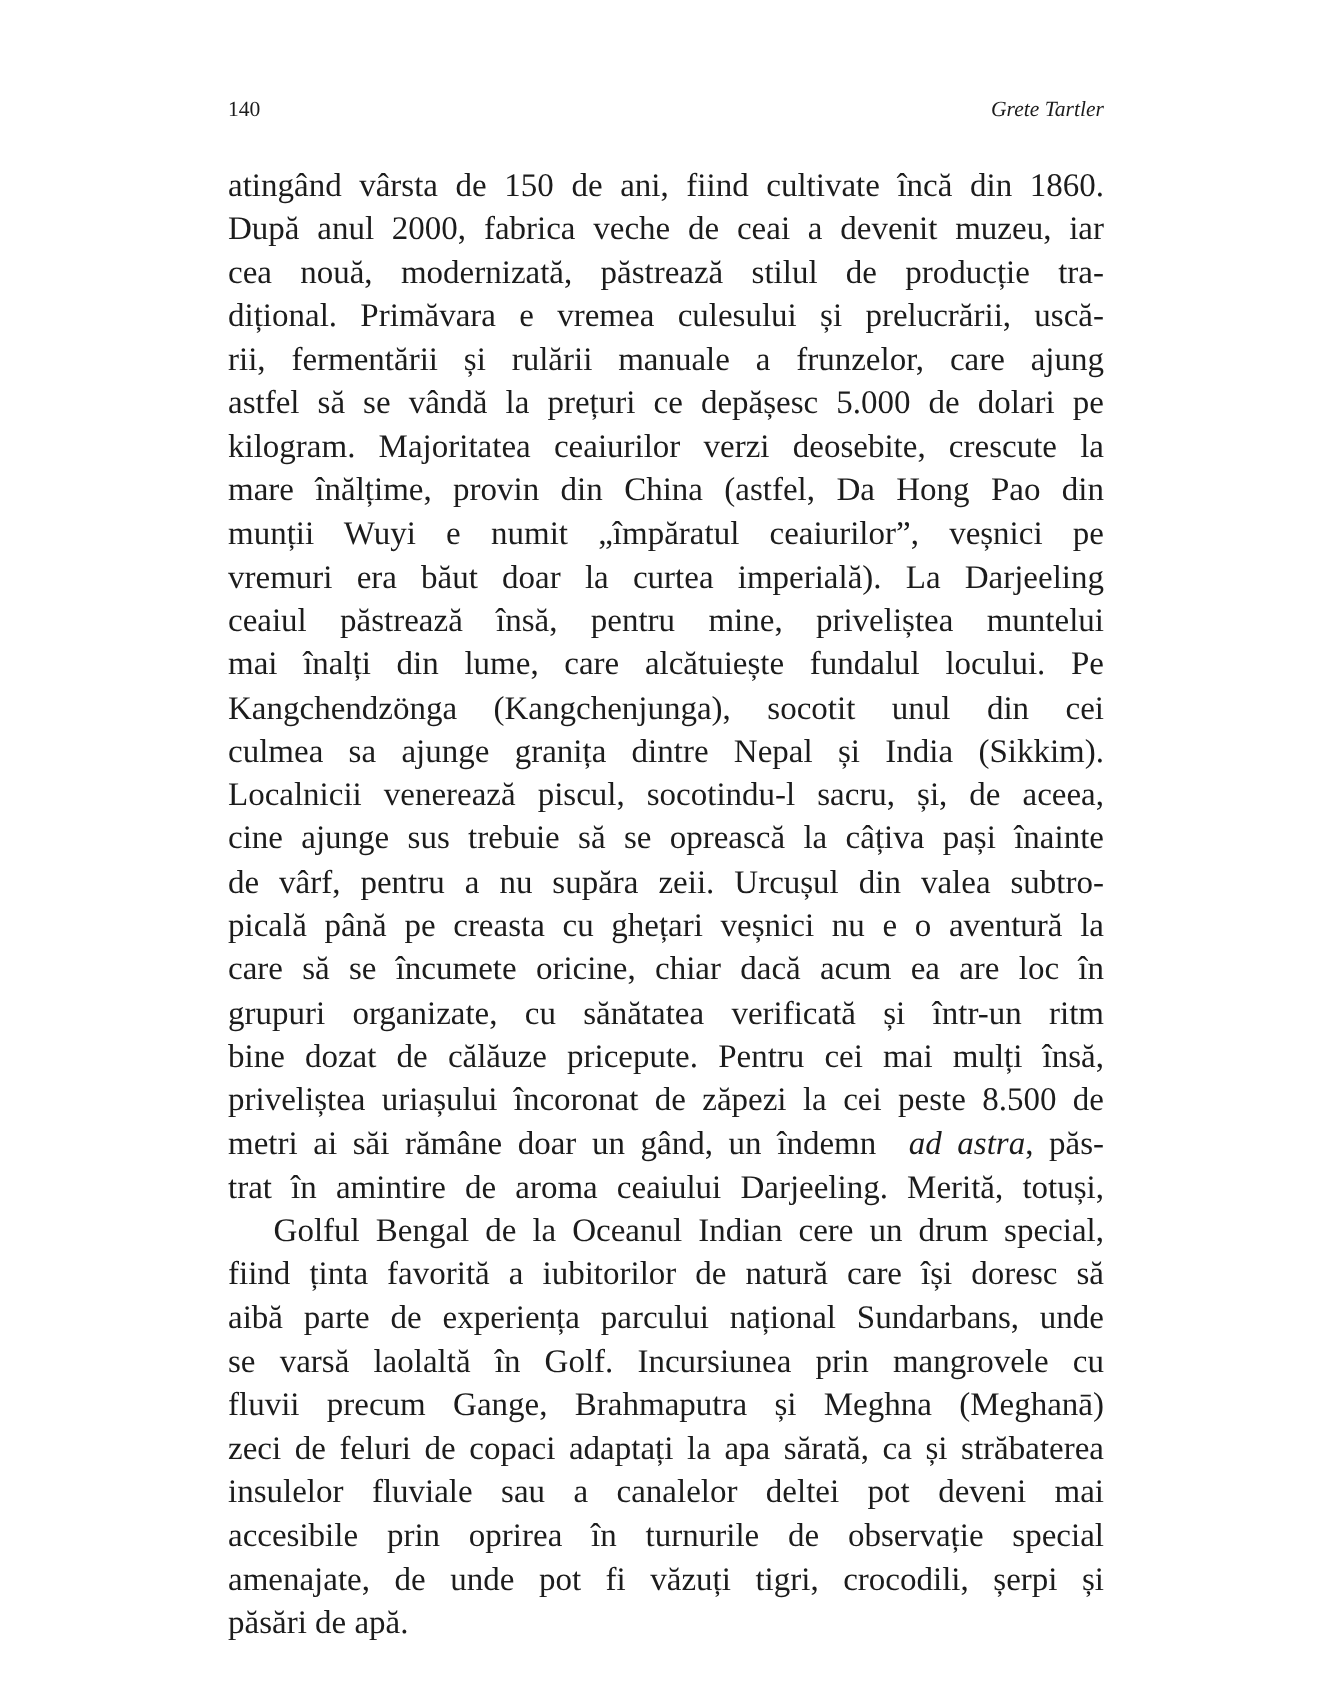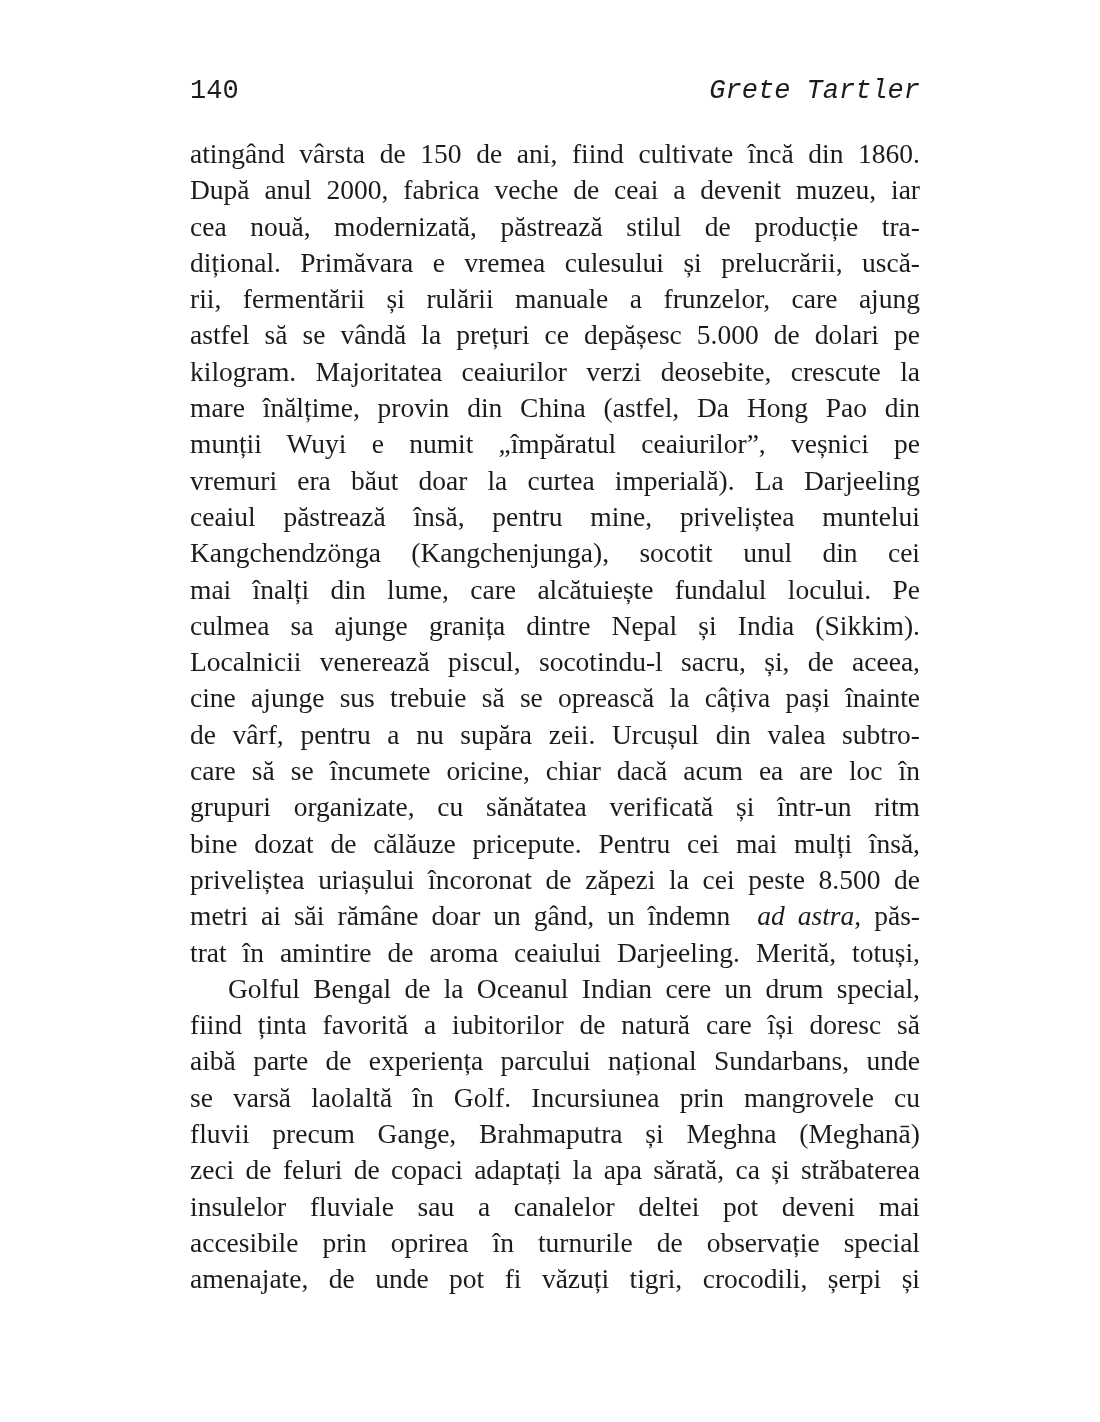--- a/index.html
+++ b/index.html
@@ -19,23 +19,22 @@
       position: absolute;
       left: 0; top: 0;
       width: 1100px; height: 1422px;
     }
     .running-head {
       position: absolute;
       top: 76px;
       left: 190px;
       width: 730px;
       height: 30px;
-      font-size: 27px;
+      font-size: 18px;
       line-height: 30px;
-      font-family: Liberation Mono, monospace;
     }
     .page-number {
       position: absolute;
       left: 0;
       top: 0;
     }
     .running-author {
       position: absolute;
       right: 0;
       top: 0;
@@ -81,40 +80,42 @@
       <span class="line">După anul 2000, fabrica veche de ceai a devenit muzeu, iar</span>
       <span class="line">cea nouă, modernizată, păstrează stilul de producție tra-</span>
       <span class="line">dițional. Primăvara e vremea culesului și prelucrării, uscă-</span>
       <span class="line">rii, fermentării și rulării manuale a frunzelor, care ajung</span>
       <span class="line">astfel să se vândă la prețuri ce depășesc 5.000 de dolari pe</span>
       <span class="line">kilogram. Majoritatea ceaiurilor verzi deosebite, crescute la</span>
       <span class="line">mare înălțime, provin din China (astfel, Da Hong Pao din</span>
       <span class="line">munții Wuyi e numit „împăratul ceaiurilor”, veșnici pe</span>
       <span class="line">vremuri era băut doar la curtea imperială). La Darjeeling</span>
       <span class="line">ceaiul păstrează însă, pentru mine, priveliștea muntelui</span>
+      <span class="line">mai înalți din lume, care alcătuiește fundalul locului. Pe</span>
       <span class="line">Kangchendzönga (Kangchenjunga), socotit unul din cei</span>
-      <span class="line">mai înalți din lume, care alcătuiește fundalul locului. Pe</span>
       <span class="line">culmea sa ajunge granița dintre Nepal și India (Sikkim).</span>
       <span class="line">Localnicii venerează piscul, socotindu-l sacru, și, de aceea,</span>
       <span class="line">cine ajunge sus trebuie să se oprească la câțiva pași înainte</span>
       <span class="line">de vârf, pentru a nu supăra zeii. Urcușul din valea subtro-</span>
+      <span class="line">picală până pe creasta cu ghețari veșnici nu e o aventură la</span>
       <span class="line">care să se încumete oricine, chiar dacă acum ea are loc în</span>
       <span class="line">grupuri organizate, cu sănătatea verificată și într-un ritm</span>
       <span class="line">bine dozat de călăuze pricepute. Pentru cei mai mulți însă,</span>
       <span class="line">priveliștea uriașului încoronat de zăpezi la cei peste 8.500 de</span>
       <span class="line"><span>metri ai săi rămâne doar un gând, un îndemn </span><span class="italic">ad astra</span><span>, păs-</span></span>
       <span class="line">trat în amintire de aroma ceaiului Darjeeling. Merită, totuși,</span>
     </div>
 
     <div class="paragraph">
       <span class="line indent">Golful Bengal de la Oceanul Indian cere un drum special,</span>
       <span class="line">fiind ținta favorită a iubitorilor de natură care își doresc să</span>
       <span class="line">aibă parte de experiența parcului național Sundarbans, unde</span>
       <span class="line">se varsă laolaltă în Golf. Incursiunea prin mangrovele cu</span>
       <span class="line">fluvii precum Gange, Brahmaputra și Meghna (Meghanā)</span>
       <span class="line">zeci de feluri de copaci adaptați la apa sărată, ca și străbaterea</span>
       <span class="line">insulelor fluviale sau a canalelor deltei pot deveni mai</span>
       <span class="line">accesibile prin oprirea în turnurile de observație special</span>
       <span class="line">amenajate, de unde pot fi văzuți tigri, crocodili, șerpi și</span>
+      <span class="line last">păsări de apă.</span>
     </div>
 
   </div>
 </div>
 
 </body></html>

